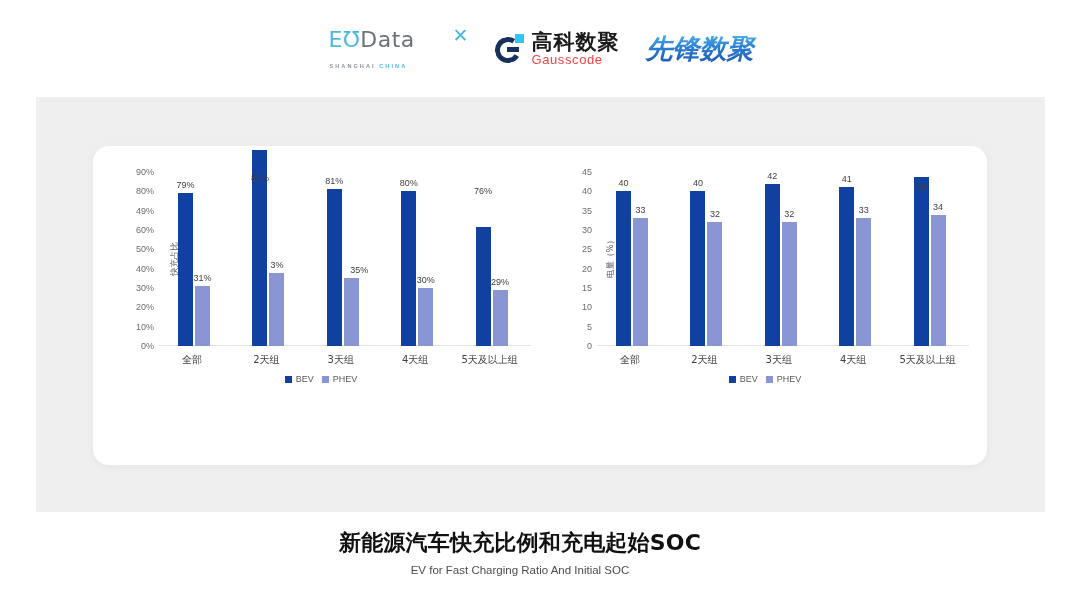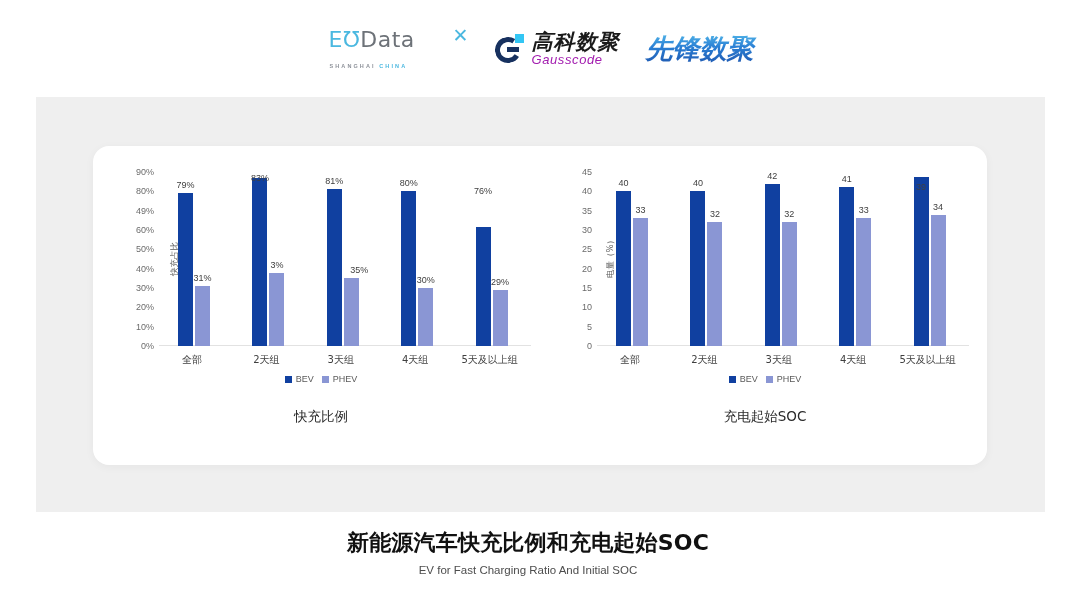--- a/index.html
+++ b/index.html
@@ -29,21 +29,21 @@
     position: absolute; right: 4px; top: -1px;
     color: #4bb8e0; font-size: 19px; font-weight: 400;
   }
   .logo-evdata .sub {
     position: absolute; left: 7px; top: 38px;
     font-size: 5.5px; letter-spacing: 2.1px; font-weight: 700;
   }
   .logo-evdata .sub .s1 { color: #8d9199; }
   .logo-evdata .sub .s2 { color: #4bb8e0; }
 
-  .logo-gauss { position: relative; height: 44px; display: flex; align-items: center; gap: 7px; font-style: italic; }
+  .logo-gauss { position: relative; height: 44px; display: flex; align-items: center; gap: 7px; }
   .g-mark { position: relative; width: 30px; height: 30px; flex: 0 0 30px; }
   .g-mark .ring {
     position: absolute; left: 0; top: 3px; width: 26px; height: 26px;
     border: 5px solid #17315f; border-radius: 50%;
     border-right-color: transparent;
     transform: rotate(-12deg);
   }
   .g-mark .sq {
     position: absolute; right: 1px; top: 0px; width: 9px; height: 9px;
     background: #33c6f4;
@@ -51,21 +51,21 @@
   .g-mark .bar {
     position: absolute; left: 12px; top: 13px; width: 12px; height: 5px;
     background: #17315f;
   }
   .logo-gauss .g-text { line-height: 1; }
   .logo-gauss .g-cn {
     font-size: 21px; font-weight: 700; color: #1a1a1a; letter-spacing: 1px;
     font-family: "DejaVu Sans", sans-serif;
   }
   .logo-gauss .g-en {
-    font-size: 13px; color: #a21caf; letter-spacing: .6px; margin-top: 0;
+    font-size: 13px; color: #ef4444; letter-spacing: .6px; margin-top: 0;
     font-family: "Liberation Sans", sans-serif;
   }
 
   .logo-xianfeng {
     font-size: 27px; font-weight: 700; letter-spacing: 0px;
     font-style: italic;
     font-family: "DejaVu Sans", sans-serif;
     background: linear-gradient(180deg,#5fc8f0 0%,#2a7fd4 45%,#1c4fa8 100%);
     -webkit-background-clip: text; background-clip: text; color: transparent;
     -webkit-text-fill-color: transparent;
@@ -143,21 +143,21 @@
   .chart-caption {
     position: absolute; top: 252px; left: 0; width: 100%;
     text-align: center; font-size: 13.5px; color: #2b2b2b; font-weight: 400;
     font-family: "DejaVu Sans", sans-serif;
   }
   #chart-left .plot-area  { left: 58px; }
   #chart-right .plot-area { left: 52px; }
 
   
   .bottom {
-    position: absolute; left: 8px; top: 528px; width: 1040px; text-align: center;
+    position: absolute; left: 0; top: 528px; width: 1040px; text-align: center;
   }
   .bottom .t-cn {
     font-size: 22px; font-weight: 700; color: #111111; letter-spacing: .2px;
     font-family: "DejaVu Sans", sans-serif;
   }
   .bottom .t-en {
     font-size: 11.5px; color: #4d4d4d; margin-top: 6px;
     font-family: "Liberation Sans", sans-serif;
   }
 </style>
@@ -210,21 +210,21 @@
               <div class="fill" style="height: 100%; background: rgb(16, 64, 160);"></div>
               <div class="vlabel" style="bottom: 155.733px;">79%</div>
             </div>
             <div class="bar phev" style="height: 59.9333px;">
               <div class="fill" style="height: 100%; background: rgb(138, 150, 212);"></div>
               <div class="vlabel" style="bottom: 62.9333px;">31%</div>
             </div>
             <div class="xtick">全部</div>
           </div>
           <div class="group" style="left: 74.4px; width: 74.4px;">
-            <div class="bar bev" style="height: 168px; border-radius: 7px;">
+            <div class="bar bev" style="height: 196px; border-radius: 7px;">
               <div class="fill" style="height: 100%; background: rgb(16, 64, 160);"></div>
               <div class="vlabel" style="bottom: 163.467px;">83%</div>
             </div>
             <div class="bar phev" style="height: 73.4667px;">
               <div class="fill" style="height: 100%; background: rgb(138, 150, 212);"></div>
               <div class="vlabel" style="bottom: 76.4667px;">3%</div>
             </div>
             <div class="xtick">2天组</div>
           </div>
           <div class="group" style="left: 148.8px; width: 74.4px;">
@@ -264,21 +264,20 @@
       <div class="legend">
           <div class="item">
             <span class="swatch" style="background: rgb(16, 64, 160);"></span>
             <span class="lbl">BEV</span>
           </div>
           <div class="item">
             <span class="swatch" style="background: rgb(138, 150, 212);"></span>
             <span class="lbl">PHEV</span>
           </div>
         </div>
-      <div class="chart-caption">快充比例</div>
     </div>
 
     <div class="chart-block" id="chart-right">
       <div class="plot-area">
         <div class="ylabel">电量（%）</div>
         <div class="axis-line"></div>
       <div class="ytick" style="top: 174px;">0</div>
           <div class="ytick" style="top: 154.667px;">5</div>
           <div class="ytick" style="top: 135.333px;">10</div>
           <div class="ytick" style="top: 116px;">15</div>
@@ -347,21 +346,20 @@
       <div class="legend">
           <div class="item">
             <span class="swatch" style="background: rgb(16, 64, 160);"></span>
             <span class="lbl">BEV</span>
           </div>
           <div class="item">
             <span class="swatch" style="background: rgb(138, 150, 212);"></span>
             <span class="lbl">PHEV</span>
           </div>
         </div>
-      <div class="chart-caption">充电起始SOC</div>
     </div>
 
   </div>
 </div>
 
 <div class="bottom">
   <div class="t-cn">新能源汽车快充比例和充电起始SOC</div>
   <div class="t-en">EV for Fast Charging Ratio And Initial SOC</div>
 </div>
 

